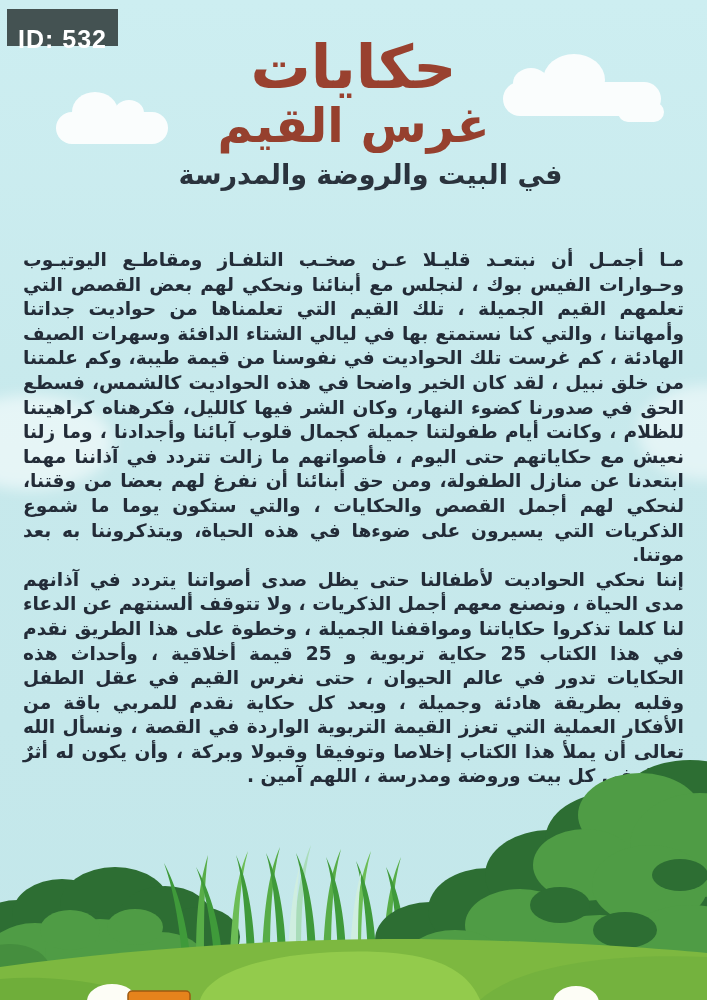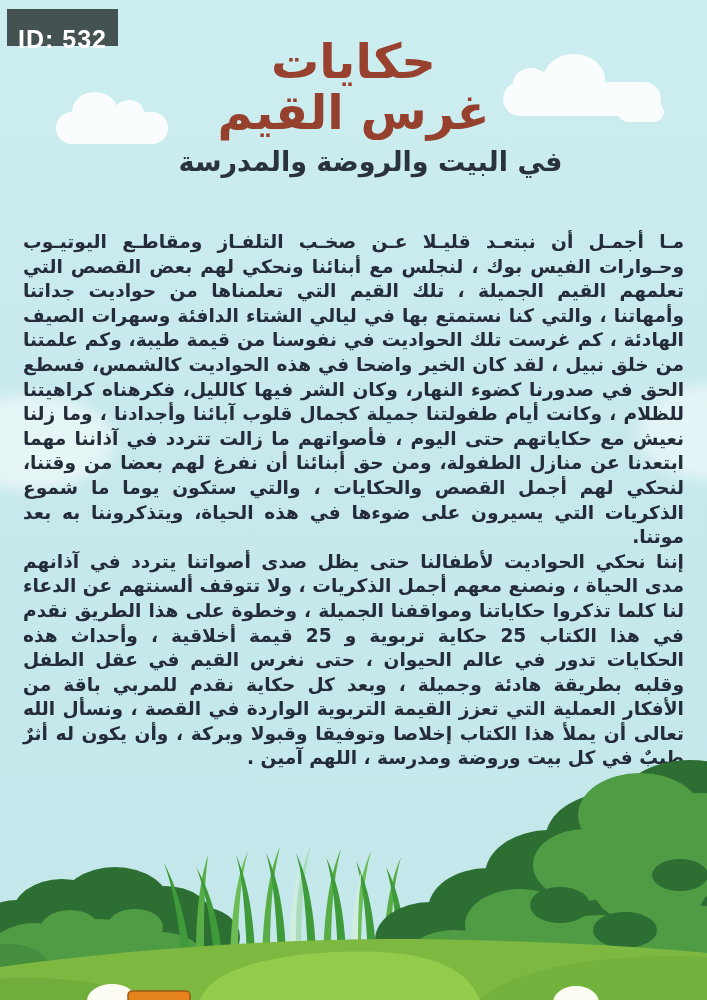--- a/index.html
+++ b/index.html
@@ -57,21 +57,21 @@
     border-radius: 50%;
     filter: blur(7px);
   }
   .cloud-mid-left  { left: -52px; top: 395px; width: 165px; height: 95px; }
   .cloud-mid-right { left: 638px; top: 385px; width: 140px; height: 95px; background: rgba(255,255,255,0.5); }
 
   
   .header { position: absolute; left: 0; top: 0; width: 707px; text-align: center; }
   .title-line1 {
     margin-top: 36px;
-    font-size: 48px;
+    font-size: 60px;
     font-weight: bold;
     color: #99412f;
     line-height: 1.05;
   }
   .title-line2 {
     font-size: 48px;
     font-weight: bold;
     color: #96402e;
     line-height: 1.0;
     margin-top: 2px;
@@ -80,21 +80,21 @@
     margin-top: 10px;
     font-size: 27px;
     font-weight: bold;
     color: #2a333d;
     padding-left: 34px;
   }
 
   
   .body-text {
     position: absolute;
-    left: 23px; right: 23px; top: 230px;
+    left: 23px; right: 23px; top: 248px;
     direction: rtl;
     text-align: justify;
     color: #232c38;
     font-weight: bold;
     font-size: 18.6px;
     line-height: 24.6px;
   }
   .body-text p { margin: 0; }
 
   

